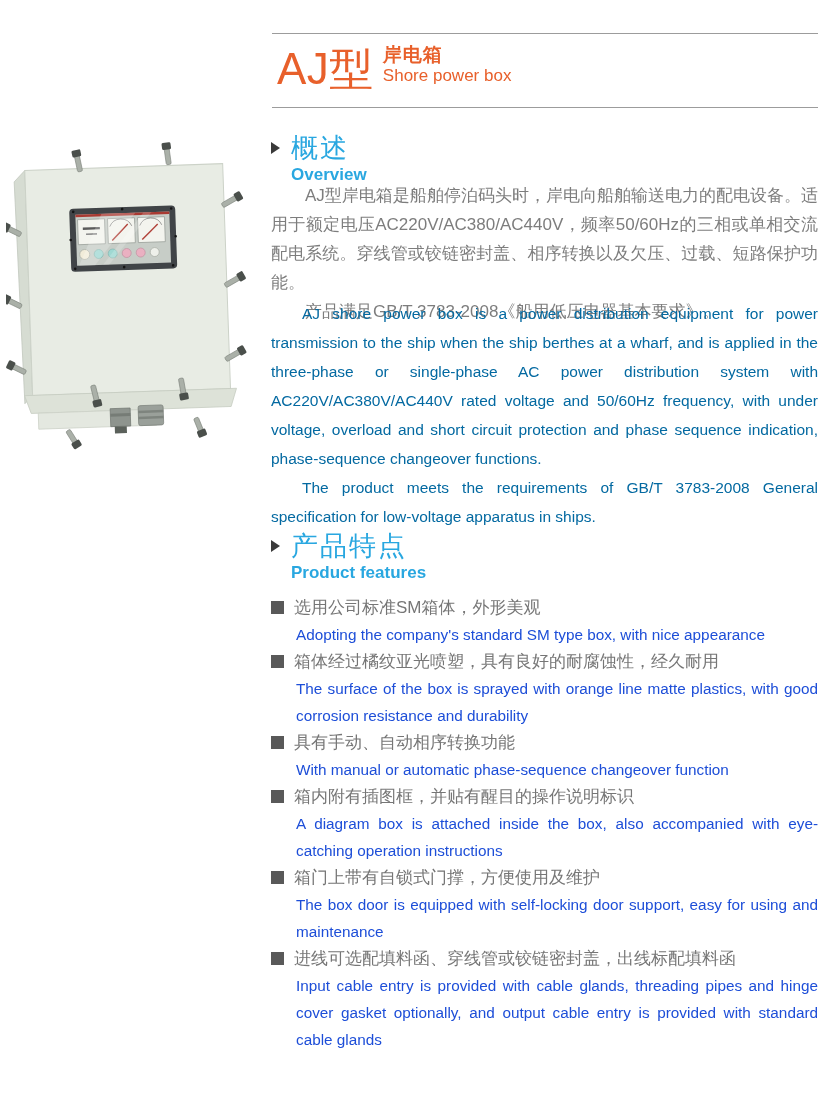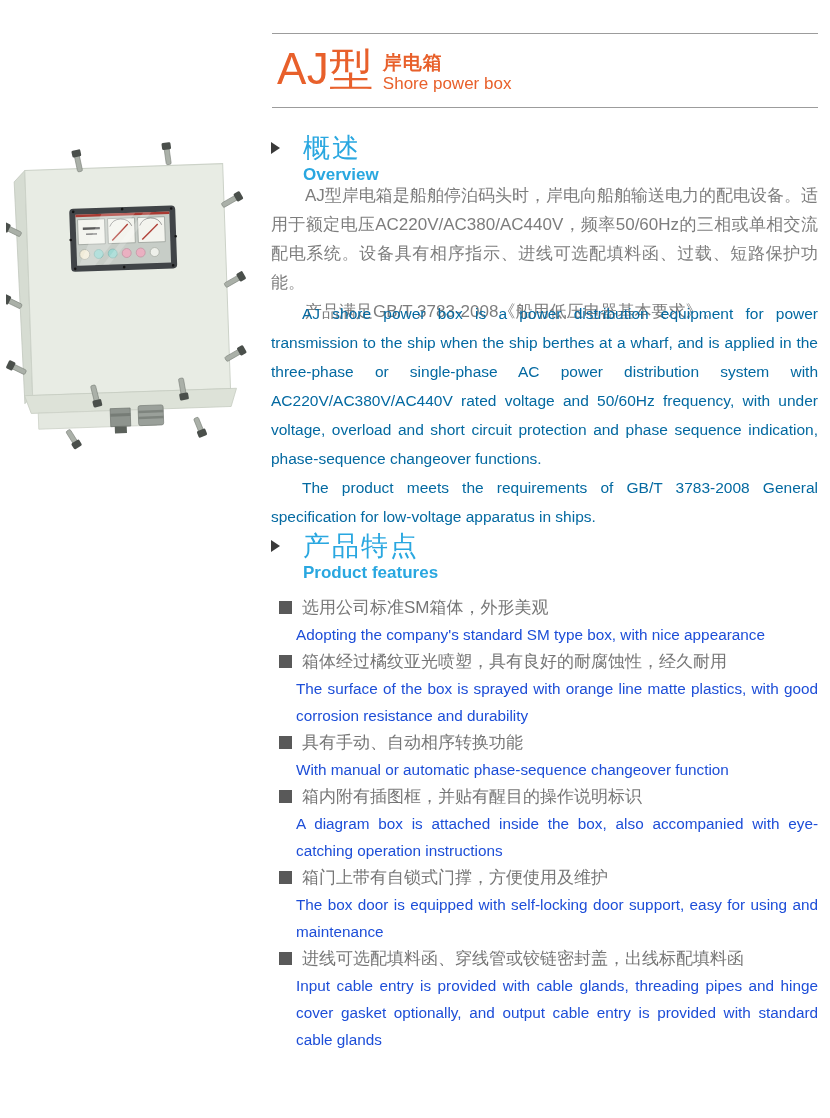--- a/index.html
+++ b/index.html
@@ -8,44 +8,44 @@
     position:relative; width:830px; height:1060px; background:#ffffff;
     font-family:"Liberation Sans", sans-serif; overflow:hidden;padding-left:16px;
   }
   .rule { position:absolute; left:272px; width:546px; height:1px; background:#9c9c9c; }
   .rule-top { top:33px; }
   .rule-mid { top:107px; }
 
   
   .brand-row { position:absolute; left:277px; top:44px; display:flex; align-items:flex-start; }
   .model { font-size:44px; line-height:50px; color:#e8602b; letter-spacing:0.5px; }
-  .title-stack { margin-left:9px; margin-top:8px; }
+  .title-stack { margin-left:9px; }
   .title-cn { font-size:19px; font-weight:bold; color:#e8602b; line-height:21px; letter-spacing:1px; }
   .title-en { font-size:17px; color:#e8602b; line-height:21px;text-align:right; }
 
   
   .sec-head { position:absolute; left:271px; display:flex; }
   .arrow {
     width:0; height:0; margin-top:9px;
     border-left:9px solid #3a3a3a;
     border-top:6px solid transparent;
     border-bottom:6px solid transparent;
   }
-  .sec-titles { margin-left:23px; }
+  .sec-titles { margin-left:11px; }
   .sec-cn { font-size:27px; color:#29a7e0; line-height:30px; letter-spacing:2px; }
   .sec-en { font-size:17px; color:#29a7e0; line-height:21px; margin-top:1px;font-weight:bold; }
 
   
   .text-block { position:absolute; left:271px; width:547px; }
   .cn-para { font-size:17px; color:#7d7d7d; line-height:29px; text-align:justify; text-indent:2em; }
   .en-para { font-size:15.5px; color:#0369a1; line-height:29px; text-align:justify; text-indent:2em; }
 
   
   .feat-item { }
-  .feat-cn { position:relative; padding-left:23px; font-size:17px; color:#767676; line-height:27px;margin-left:8px; }
+  .feat-cn { position:relative; padding-left:23px; font-size:17px; color:#767676; line-height:27px; }
   .sq { position:absolute; left:0; top:7px; width:13px; height:13px; background:#595959; }
   .feat-en { padding-left:25px; font-size:15.3px; color:#1d4ed8; line-height:27px; text-align:justify; }
 
   
   .photo { position:absolute; left:6px; top:140px; }
 </style>
 </head>
 <body>
 
 <div class="page">
@@ -175,21 +175,21 @@
 
   <div class="sec-head" style="top:133px;">
     <div class="arrow"></div>
     <div class="sec-titles">
       <div class="sec-cn">概述</div>
       <div class="sec-en">Overview</div>
     </div>
   </div>
 
   <div class="text-block" style="top:181px;">
-    <p class="cn-para">AJ型岸电箱是船舶停泊码头时，岸电向船舶输送电力的配电设备。适用于额定电压AC220V/AC380/AC440V，频率50/60Hz的三相或单相交流配电系统。设备具有相序指示、进线可选配填料函、过载、短路保护功能。</p>
+    <p class="cn-para">AJ型岸电箱是船舶停泊码头时，岸电向船舶输送电力的配电设备。适用于额定电压AC220V/AC380/AC440V，频率50/60Hz的三相或单相交流配电系统。穿线管或铰链密封盖、相序转换以及欠压、过载、短路保护功能。</p>
     <p class="cn-para">产品满足GB/T 3783-2008《船用低压电器基本要求》。</p>
   </div>
 
   <div class="text-block" style="top:299px;">
     <p class="en-para">AJ shore power box is a power distribution equipment for power transmission to the ship when the ship berthes at a wharf, and is applied in the three-phase or single-phase AC power distribution system with AC220V/AC380V/AC440V rated voltage and 50/60Hz frequency, with under voltage, overload and short circuit protection and phase sequence indication, phase-sequence changeover functions.</p>
     <p class="en-para">The product meets the requirements of GB/T 3783-2008 General specification for low-voltage apparatus in ships.</p>
   </div>
 
   <div class="sec-head" style="top:531px;">
     <div class="arrow"></div>

